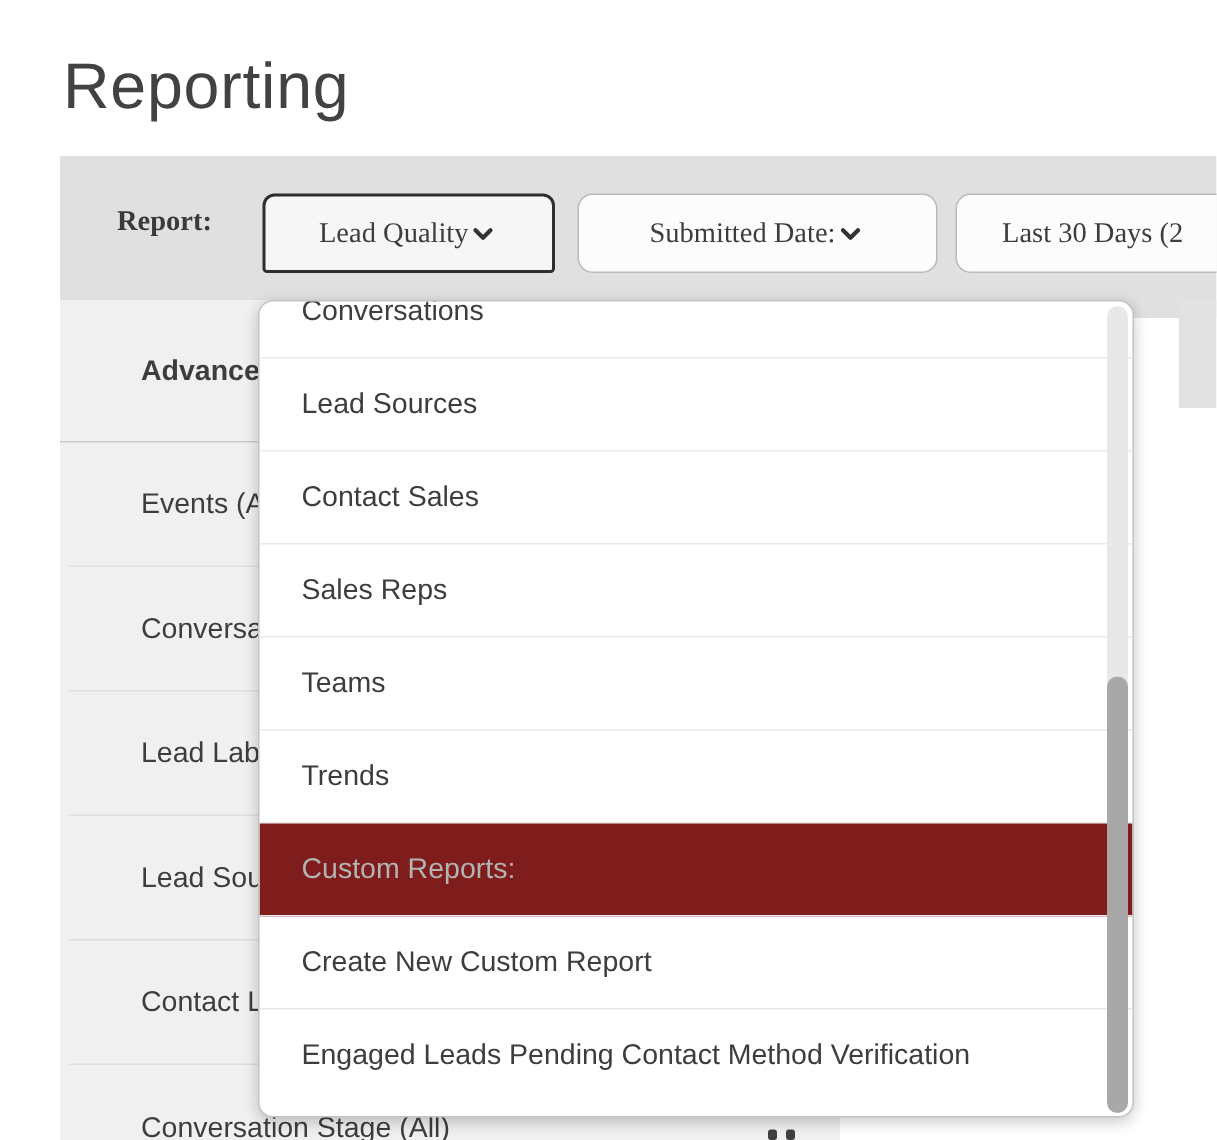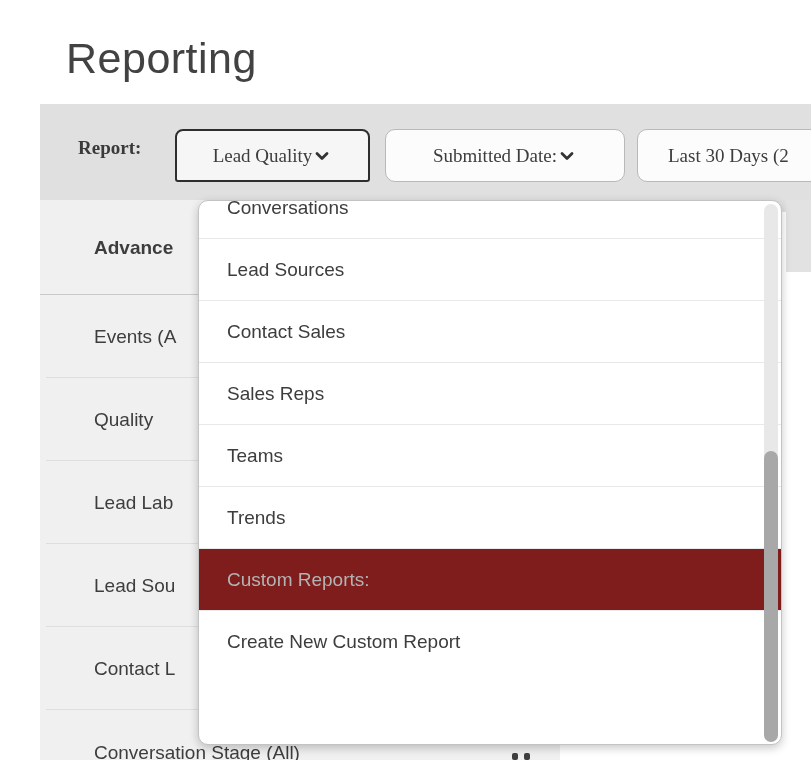--- a/index.html
+++ b/index.html
@@ -15,21 +15,21 @@
     --button-border:#b9b9b9;
     --scroll-thumb:#a8a8a8;
     --scroll-track:#e8e8e8;
   }
   *{margin:0;padding:0;box-sizing:border-box;}
   html,body{width:811px;height:760px;overflow:hidden;background:#fff;
     font-family:"Liberation Sans", sans-serif;color:var(--text);}
   #app{position:relative;width:811px;height:760px;}
 
   .page-title{position:absolute;left:42px;top:34px;font-size:43px;font-weight:400;
-    color:#424242;letter-spacing:.5px;margin-left:24px;}
+    color:#424242;letter-spacing:.5px;}
 
   
   .toolbar{position:absolute;left:40px;top:104px;width:771px;height:108px;
     background:var(--toolbar-bg);font-family:Liberation Serif, serif;}
   .report-label{position:absolute;left:38px;top:0;height:88px;display:flex;
     align-items:center;font-size:19px;font-weight:bold;color:#3a3a3a;}
   .tb-btn{position:absolute;top:25px;height:53px;display:flex;align-items:center;
     justify-content:center;font-size:19px;color:var(--text);cursor:pointer;
     font-family:inherit;}
   .tb-btn svg{flex:0 0 auto;}
@@ -56,21 +56,21 @@
   .stage-icon{position:absolute;right:30px;top:43px;display:flex;gap:6px;}
   .stage-icon i{width:6px;height:7px;background:#3f3f3f;border-radius:2px;display:block;}
 
   
   .bg-fragment{position:absolute;left:786px;top:200px;width:25px;height:72px;
     background:#e2e2e2;}
 
   
   .menu{position:absolute;left:172px;top:200px;width:584px;height:545px;
     background:#fff;border:1px solid var(--menu-border);border-radius:10px;
-    box-shadow:0 3px 10px rgba(0,0,0,.22);overflow:hidden;margin-left:26px;}
+    box-shadow:0 3px 10px rgba(0,0,0,.22);overflow:hidden;}
   .m-list{margin-top:-24px;}
   .m-item{position:relative;height:62px;display:flex;align-items:center;
     font-size:19px;cursor:pointer;border-bottom:1px solid var(--menu-divider);}
   .m-item:last-child{border-bottom:none;}
   .m-label{padding-left:28px;white-space:nowrap;}
   .m-item.section{background:#7f1d1d;color:var(--muted-text);cursor:default;}
 
   
   .m-scroll-track{position:absolute;right:3px;top:3px;bottom:6px;width:14px;
     border-radius:7px;background:var(--scroll-track);}
@@ -109,21 +109,21 @@
   <div class="filter-panel" id="filter-panel">
       <div class="f-row advanced">
     <span class="f-label">Advance</span>
 
   </div>
       <div class="f-row">
     <span class="f-label">Events (A</span>
 
   </div>
       <div class="f-row">
-    <span class="f-label">Quality</span>
+    <span class="f-label">Conversa</span>
 
   </div>
       <div class="f-row">
     <span class="f-label">Lead Lab</span>
 
   </div>
       <div class="f-row">
     <span class="f-label">Lead Sou</span>
 
   </div>
@@ -161,19 +161,22 @@
   </div>
         <div class="m-item">
     <span class="m-label">Trends</span>
   </div>
         <div class="m-item section">
     <span class="m-label">Custom Reports:</span>
   </div>
         <div class="m-item">
     <span class="m-label">Create New Custom Report</span>
   </div>
+        <div class="m-item">
+    <span class="m-label">Engaged Leads Pending Contact Method Verification</span>
+  </div>
       </div>
     <div class="m-scroll-track">
       <div class="m-scroll-thumb"></div>
     </div>
   </div>
 
 </div>
 
 </body></html>

